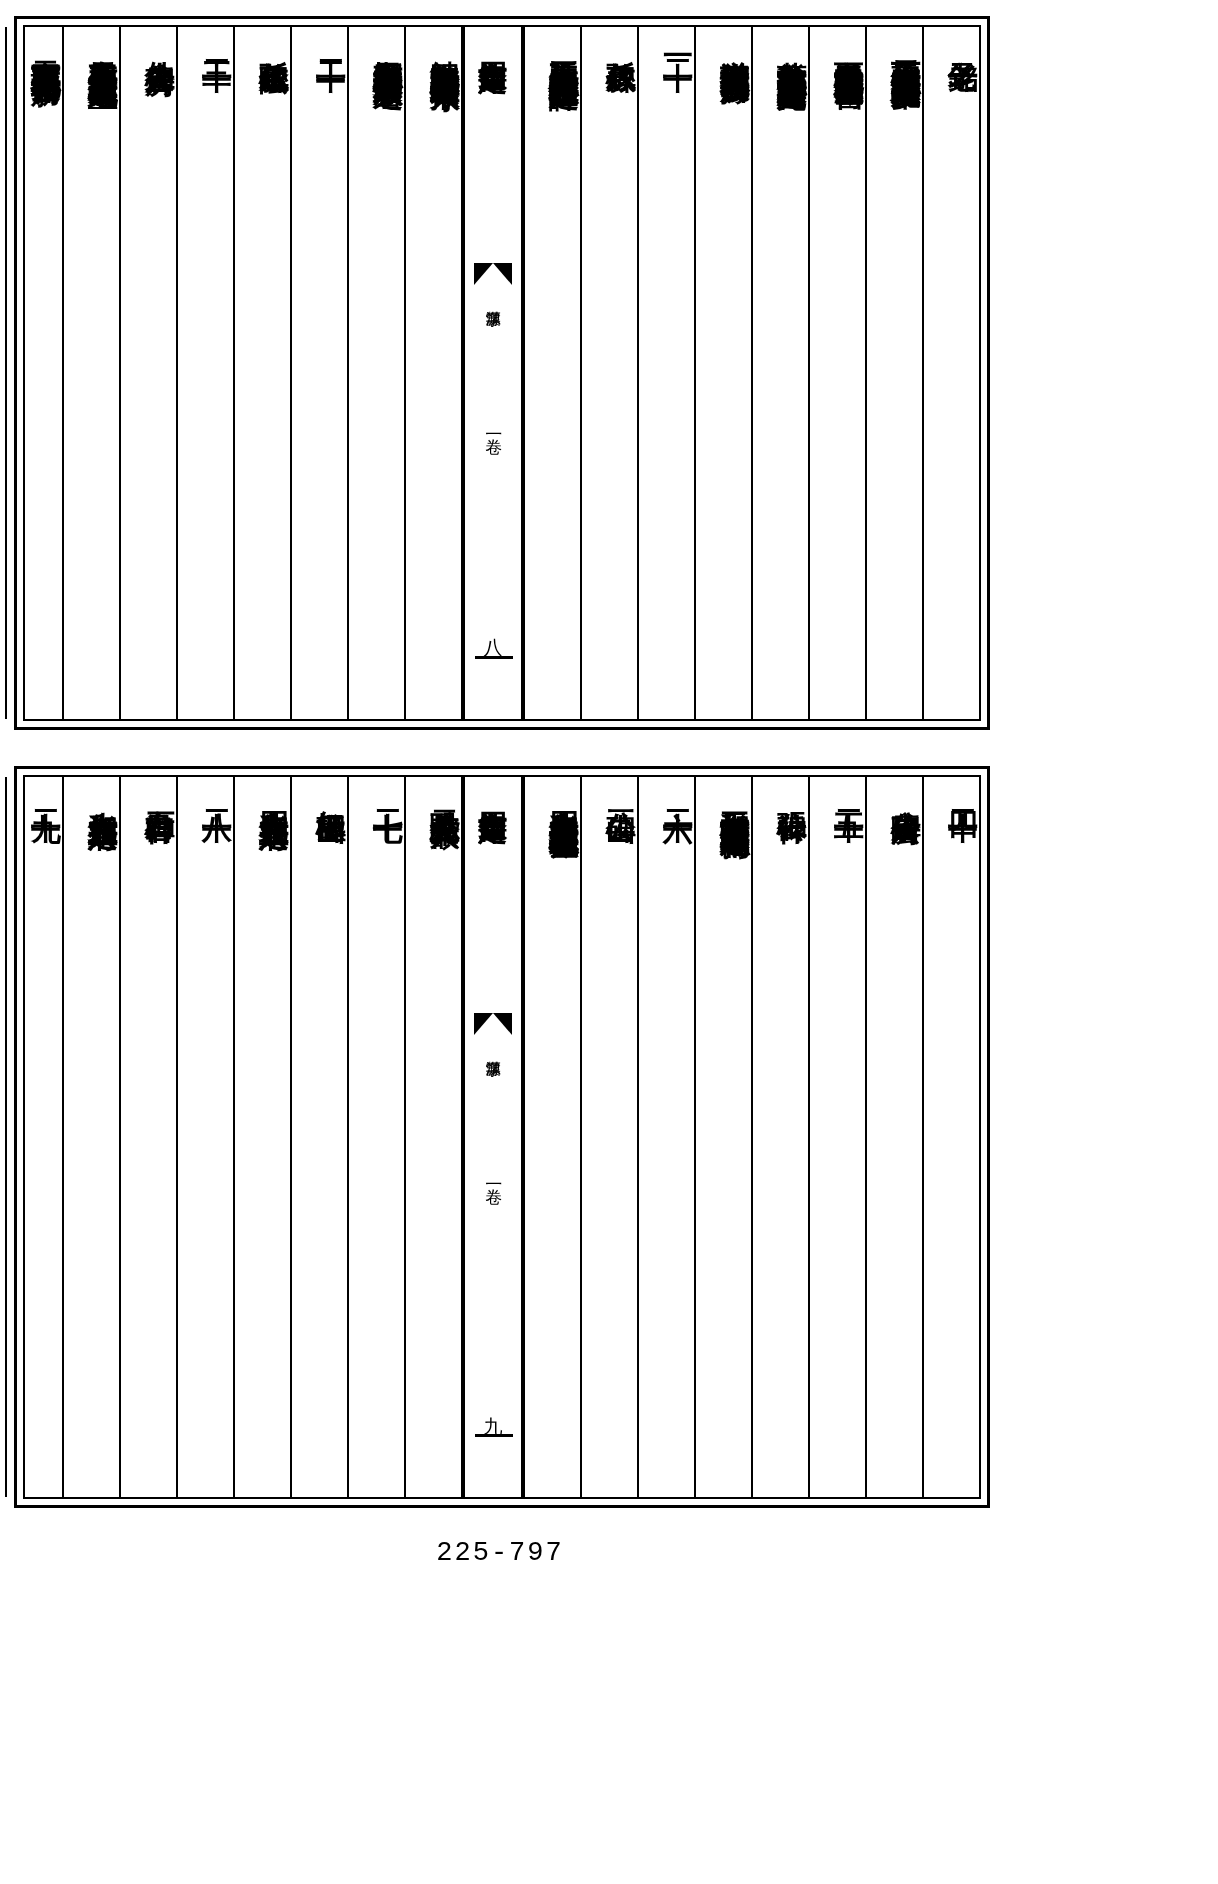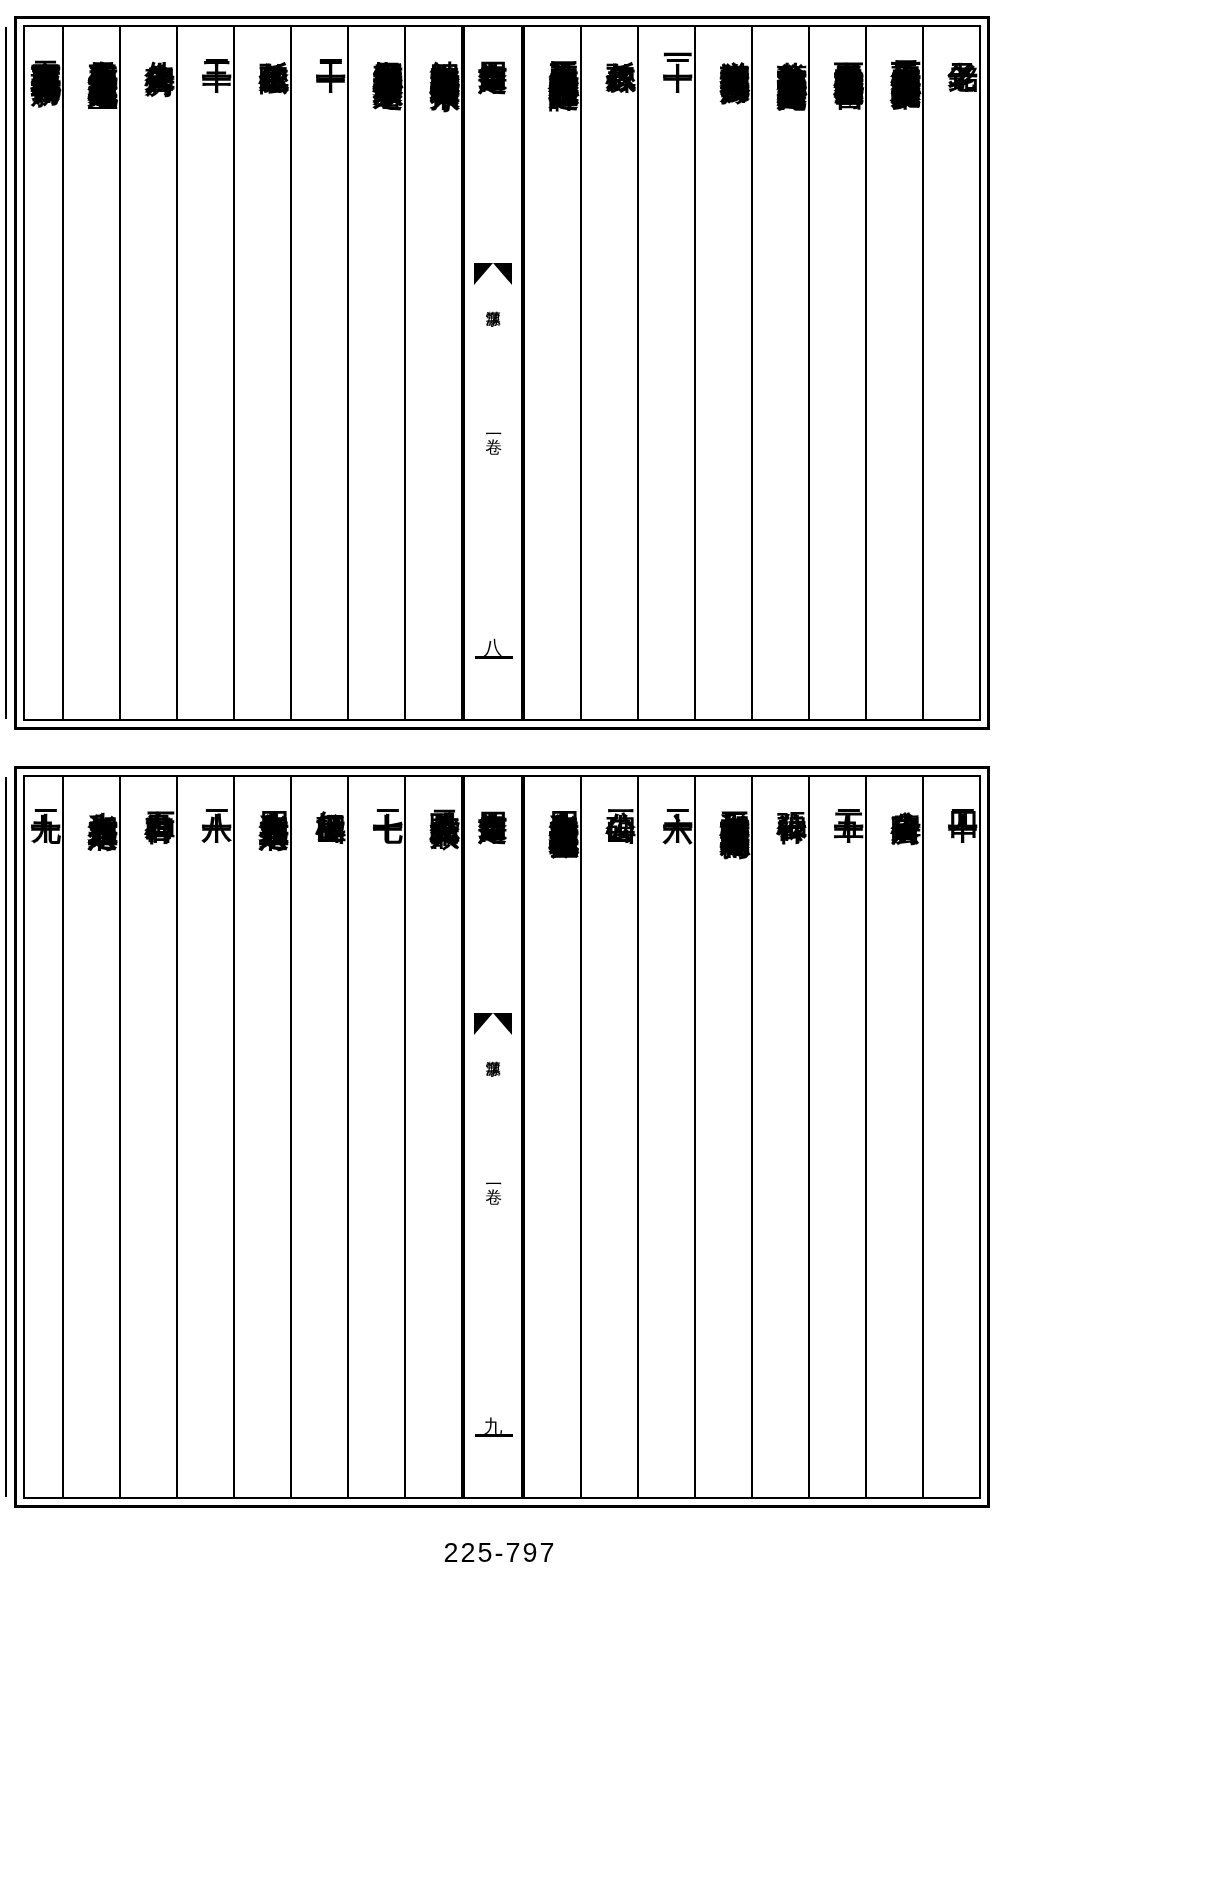--- a/index.html
+++ b/index.html
@@ -169,21 +169,21 @@
     background: #000;
   }
 
   
   .footer {
     position: absolute;
     left: 0;
     top: 1538px;
     width: 1000px;
     text-align: center;
-    font-family: Liberation Sans, sans-serif;
+    font-family: Liberation Mono, monospace;
     font-size: 27px;
     letter-spacing: 2px;
     color: #000;
   }
 </style>
 </head>
 <body>
 
 <div class="page">
 

